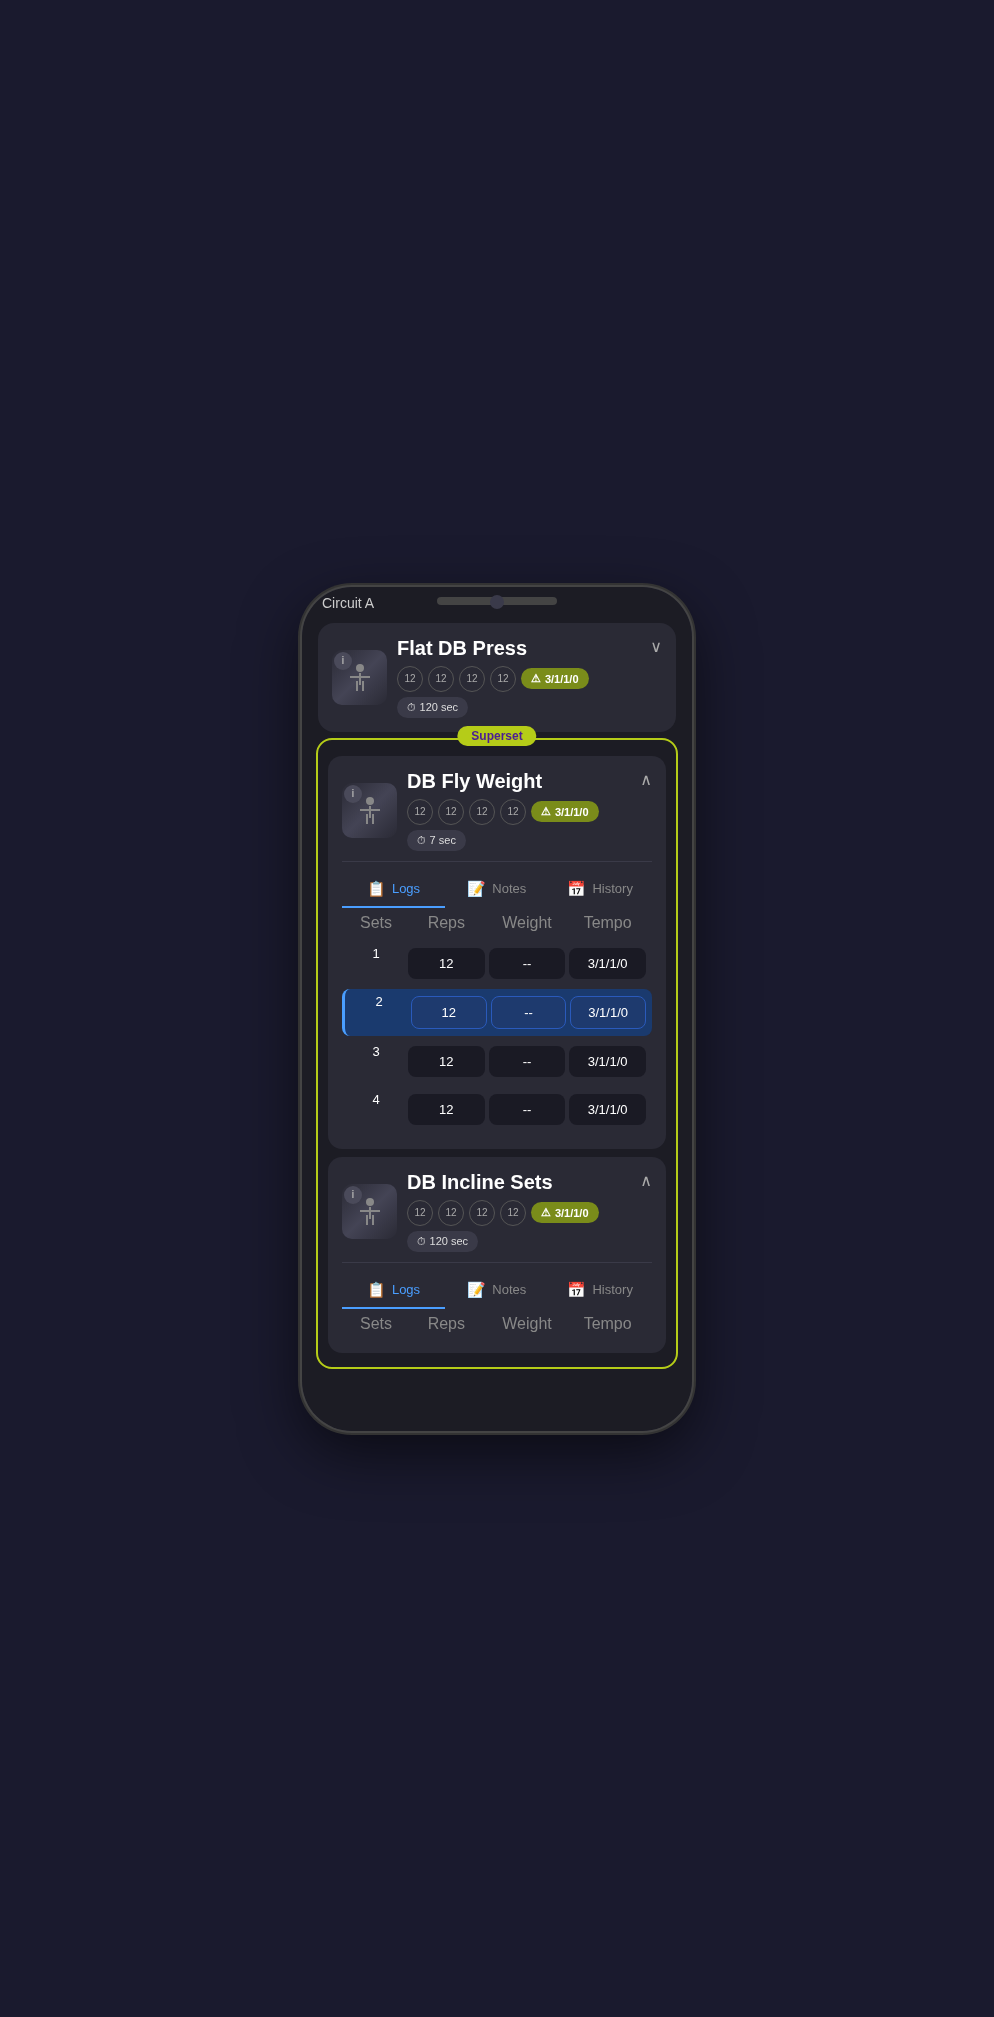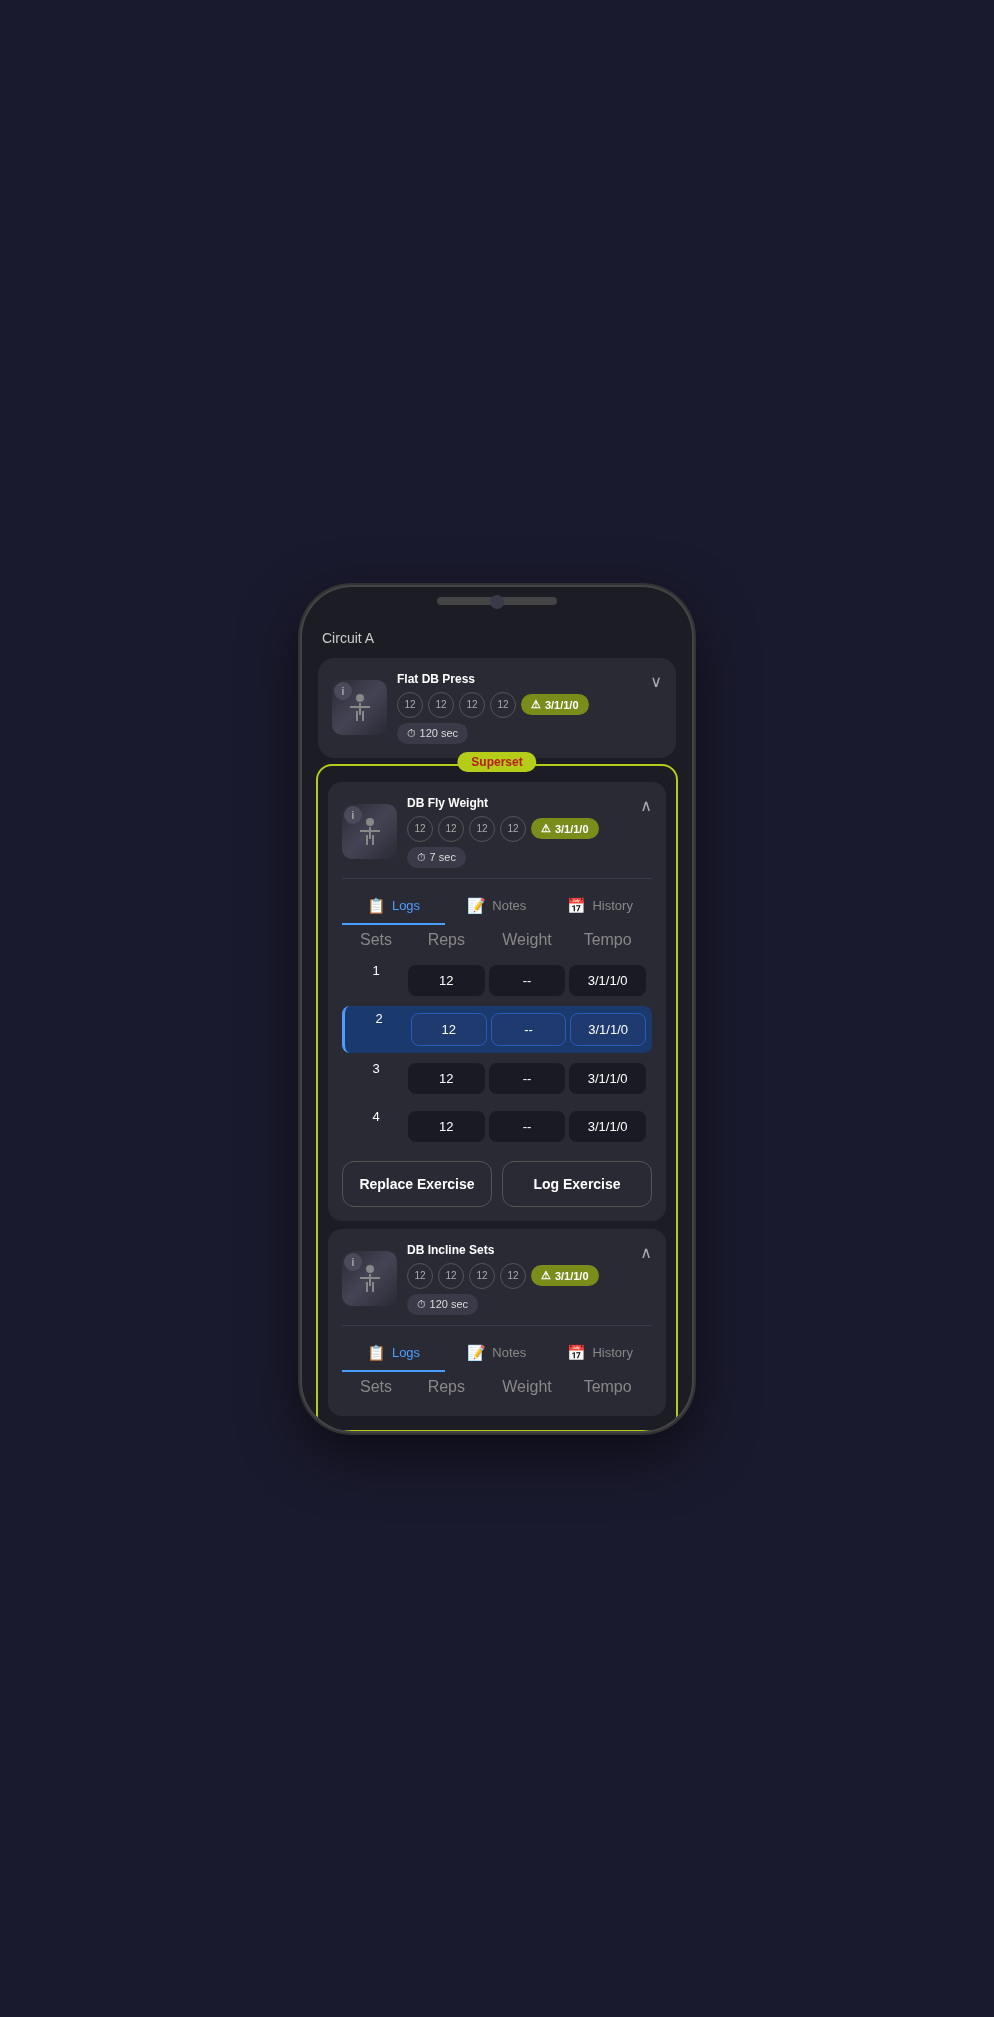--- a/index.html
+++ b/index.html
@@ -45,21 +45,20 @@
     .screen {
       position: absolute;
       top: 0;
       left: 0;
       right: 0;
       bottom: 0;
       background: #1c1c24;
       border-radius: 50px;
       overflow-y: auto;
       overflow-x: hidden;
-      padding-top: 35px;
     }
     .screen::-webkit-scrollbar { display: none; }
 
     .section-label {
       color: #cccccc;
       font-size: 14px;
       font-weight: 500;
       padding: 8px 20px 6px;
     }
 
@@ -112,21 +111,21 @@
       font-weight: bold;
       z-index: 2;
     }
 
     .exercise-info {
       flex: 1;
     }
 
     .exercise-name {
       color: #ffffff;
-      font-size: 12px;
+      font-size: 20px;
       font-weight: 700;
       margin-bottom: 6px;
     }
 
     .sets-row {
       display: flex;
       align-items: center;
       gap: 5px;
       flex-wrap: wrap;
     }
@@ -289,21 +288,21 @@
       position: relative;
       padding-bottom: 6px;
     }
 
     .superset-badge {
       position: absolute;
       top: -14px;
       left: 50%;
       transform: translateX(-50%);
       background: #b5cc18;
-      color: #b91c1c;
+      color: #4c1d95;
       font-size: 12px;
       font-weight: 700;
       padding: 3px 14px;
       border-radius: 12px;
       white-space: nowrap;
     }
 
     .superset-exercise {
       background: #2a2a35;
       border-radius: 14px;
@@ -481,24 +480,20 @@
           </div>
 
           <div class="log-data-row">
             <div class="log-cell set-num">4</div>
             <div class="log-cell-box">12</div>
             <div class="log-cell-box">--</div>
             <div class="log-cell-box">3/1/1/0</div>
           </div>
         </div>
 
-        <div class="action-buttons">
-          <button class="action-btn">Replace Exercise</button>
-          <button class="action-btn">Log Exercise</button>
-        </div>
       </div>
 
       <div class="superset-exercise">
         <div class="exercise-header">
           <div class="exercise-thumb">
             <div class="info-badge">i</div>
             <div class="exercise-thumb-inner">
               <div class="human-figure">
                 <div class="hf-head"></div>
                 <div class="hf-body"></div>

